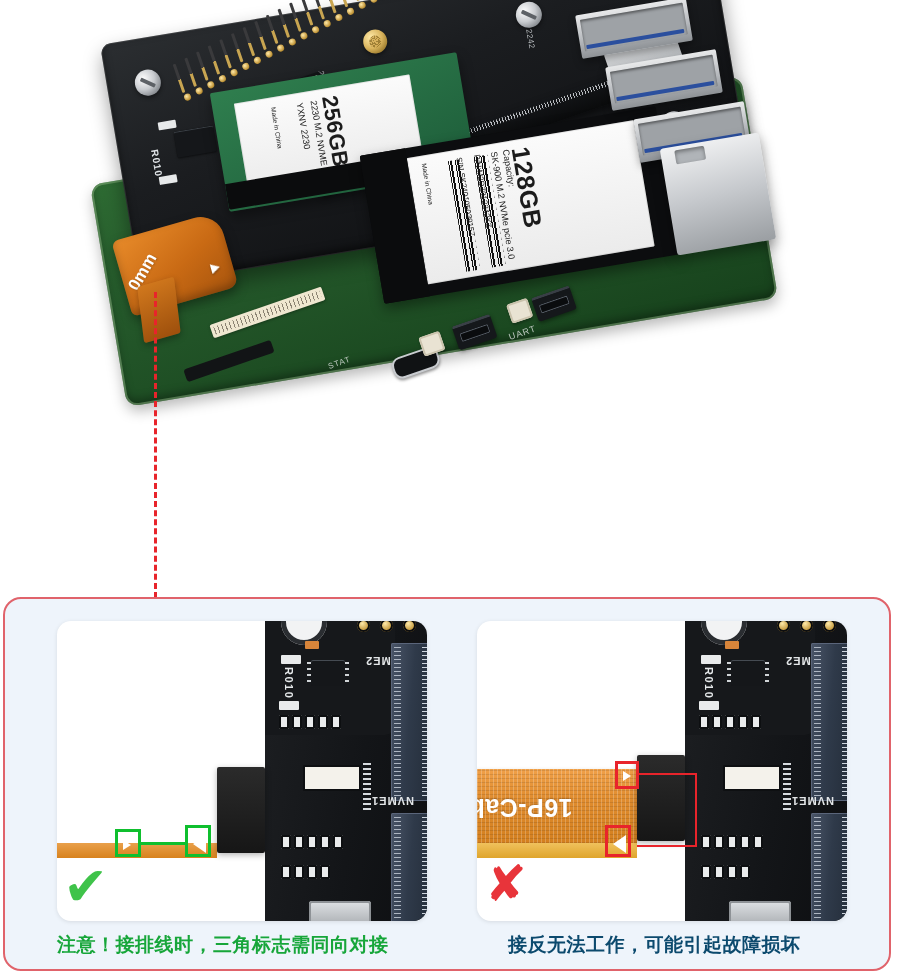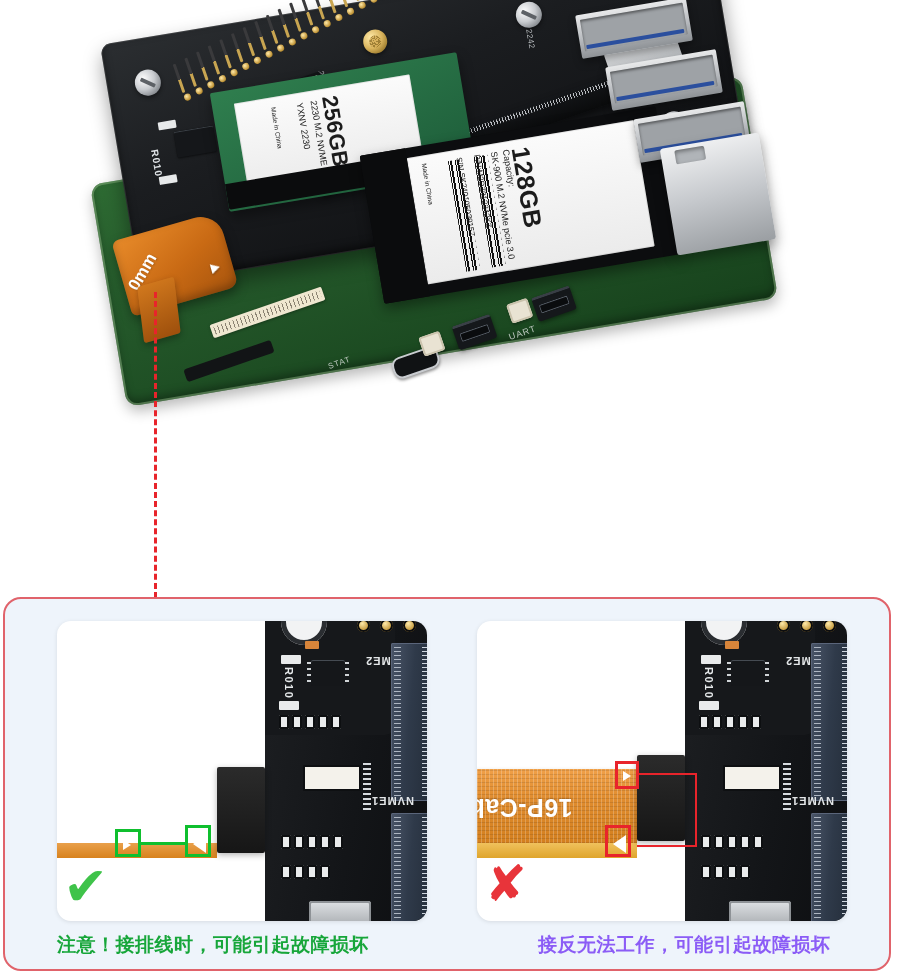--- a/index.html
+++ b/index.html
@@ -219,21 +219,21 @@
   .hl.green{border:3px solid #0fbf2e;}
   .hl.red{border:3px solid #e8242b;}
   .connector-line{position:absolute;background:#0fbf2e;height:3px;}
   .red-path{position:absolute;border:2px solid #e8242b;}
 
   .mark{position:absolute;font-weight:bold;line-height:1;}
 
   .caption{position:absolute;top:932px;font-size:19px;font-weight:bold;letter-spacing:.5px;
     white-space:nowrap;font-family:"DejaVu Sans","Liberation Sans",sans-serif;}
   .caption.ok{left:57px;color:#17a63a;}
-  .caption.bad{left:538px;color:#8b5cf6;}
+  .caption.bad{left:508px;color:#0c4a6e;}
 </style>
 </head>
 <body>
 
 <div id="stage">
 
   <div class="photo">
     <div class="assembly">
 
       <div class="pi-board">
@@ -512,16 +512,16 @@
 
         <div class="tri-l" style="left:136px;top:214px;"></div>
         <div class="hl red" style="left:128px;top:204px;width:26px;height:32px;"></div>
         <div class="red-path" style="left:160px;top:152px;width:58px;height:70px;border-left:none;border-top-width:2px;border-right-width:2px;border-bottom-width:2px;"></div>
 
         <div class="mark" style="position:absolute;left:8px;top:238px;font-size:50px;color:#e8343a;line-height:1;">✘</div>
       </div>
     </div>
   </div>
 
-  <div class="caption ok">注意！接排线时，可能引起故障损坏</div>
+  <div class="caption ok">注意！接排线时，三角标志需同向对接</div>
   <div class="caption bad">接反无法工作，可能引起故障损坏</div>
 
 </div>
 
 </body></html>

